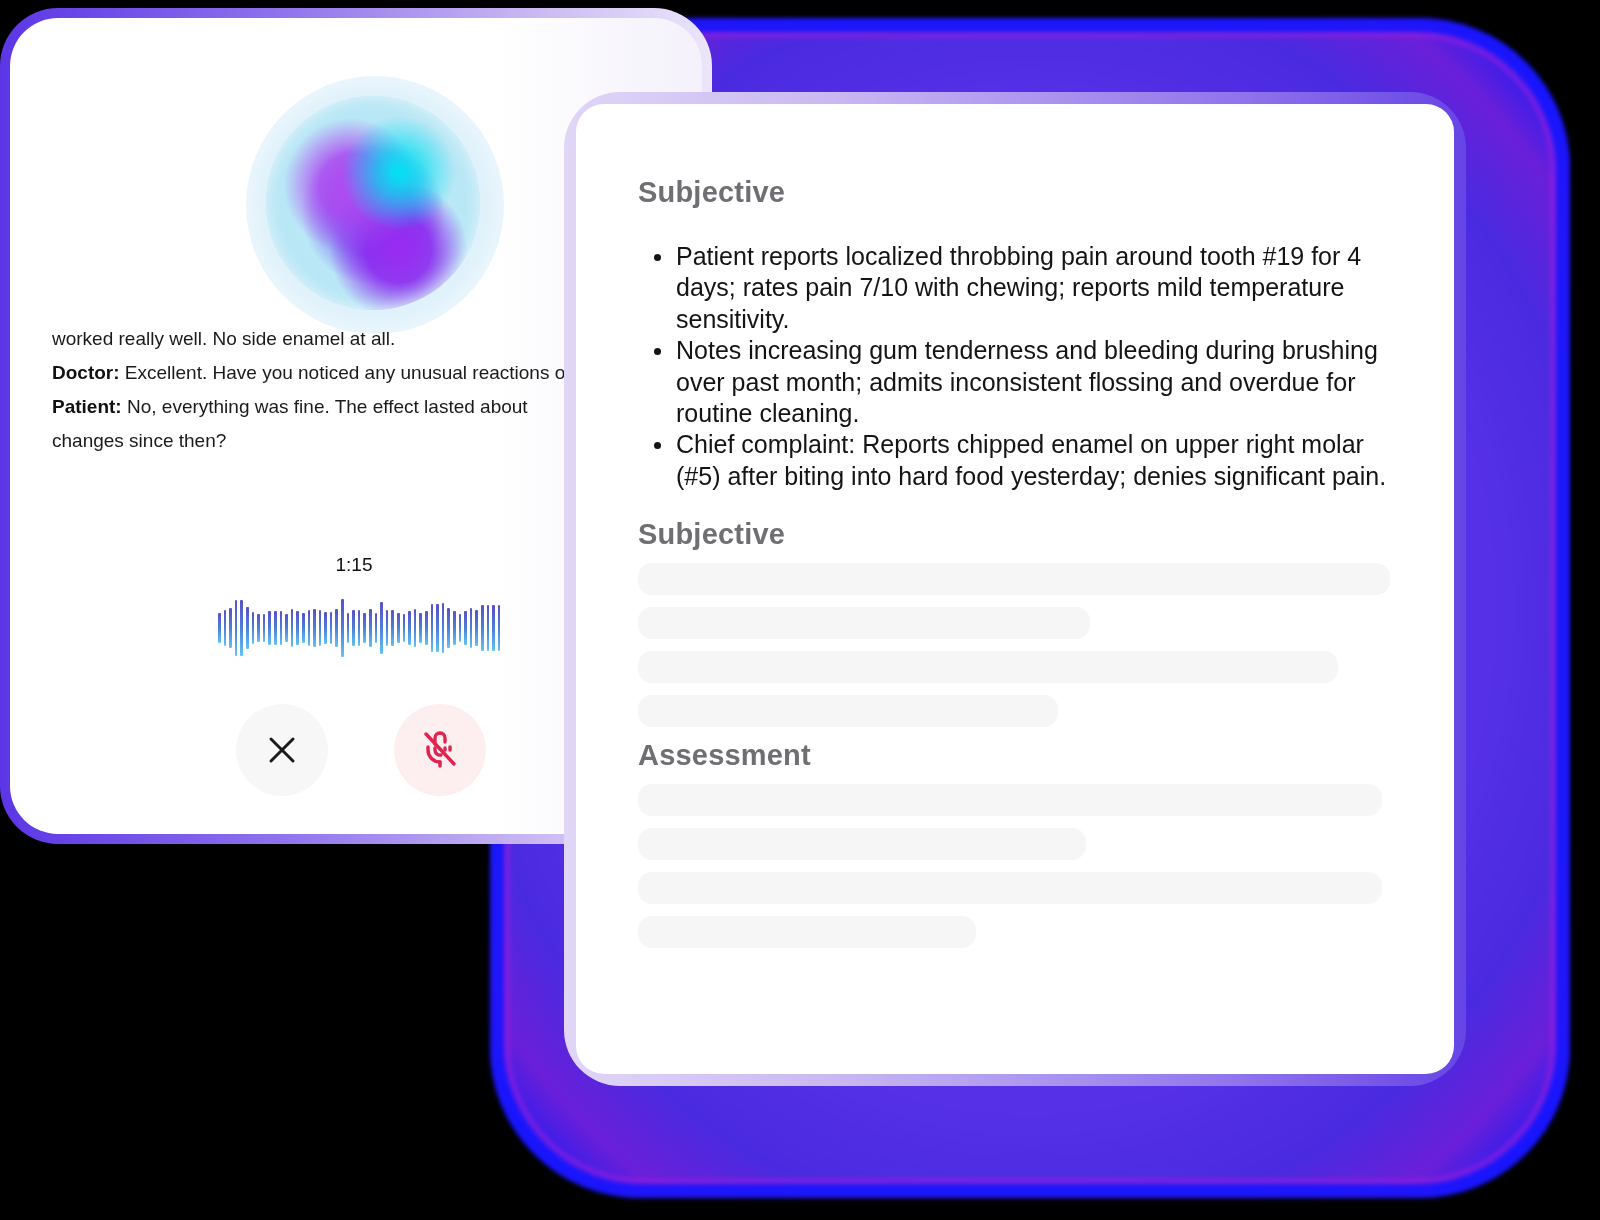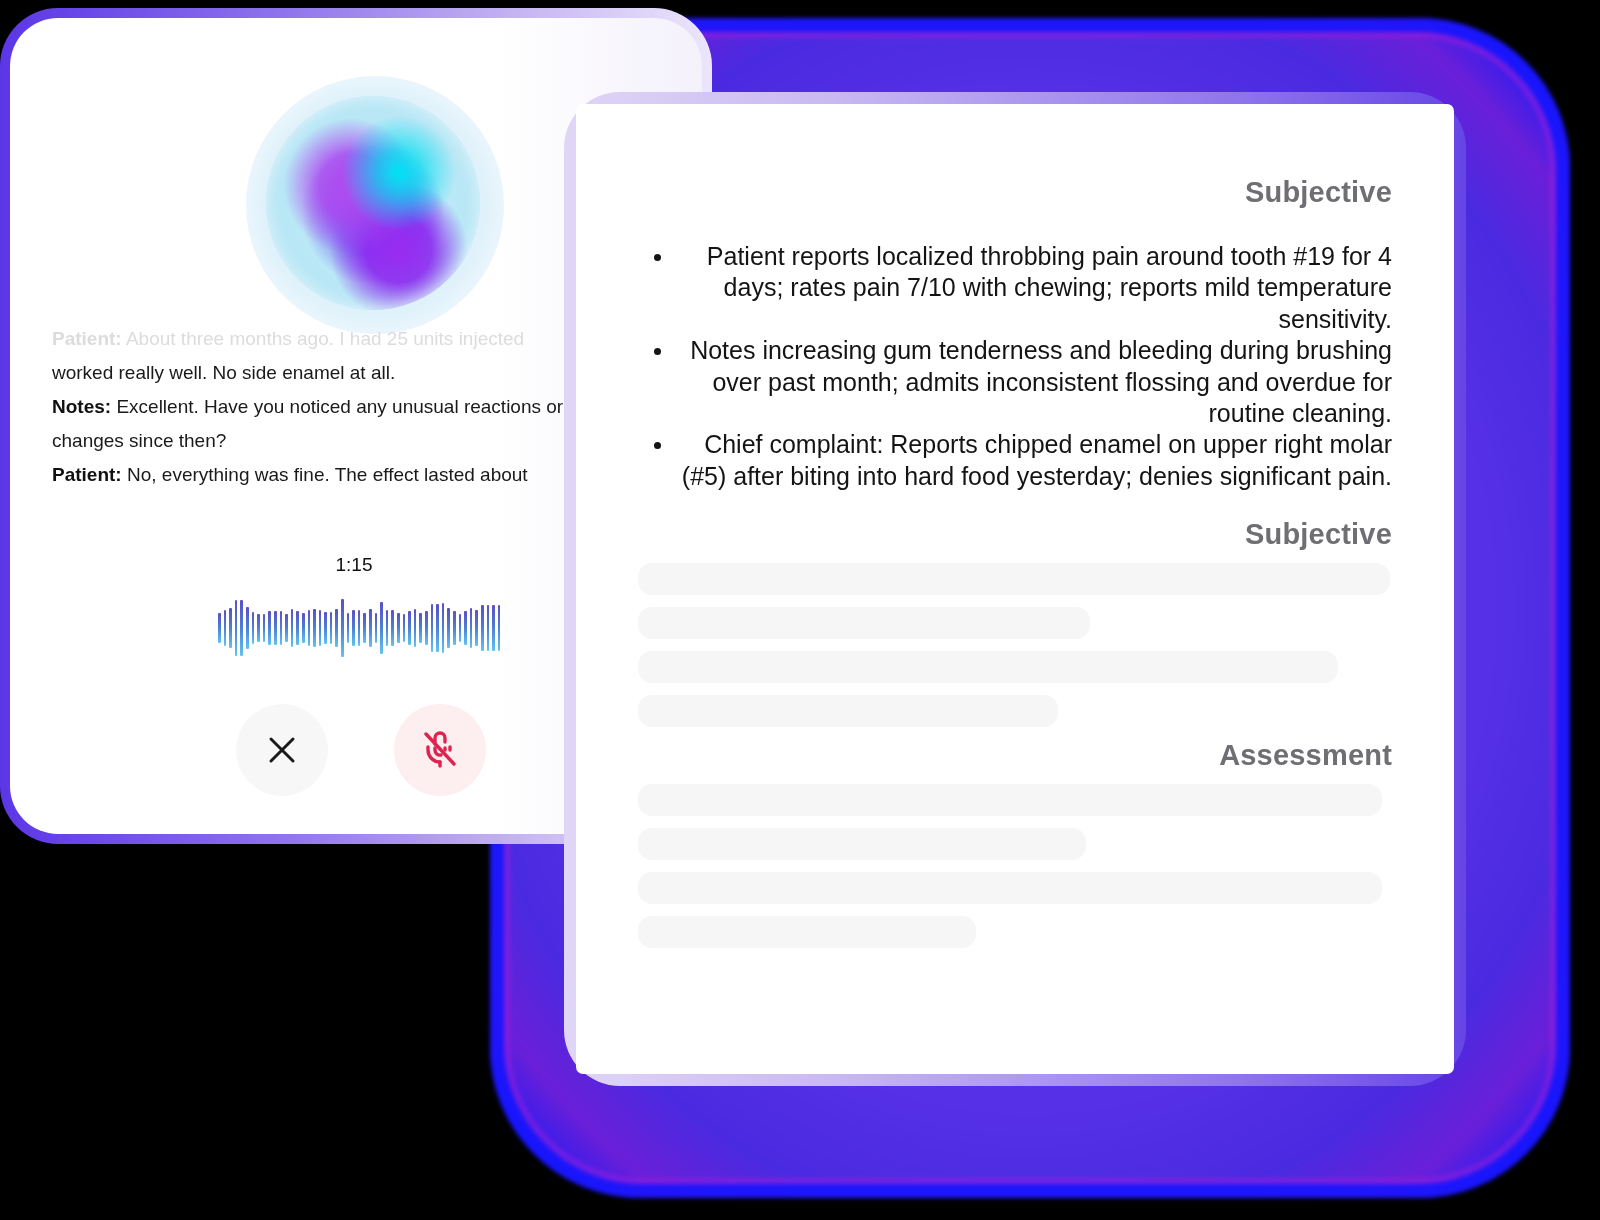--- a/index.html
+++ b/index.html
@@ -123,24 +123,23 @@
     .soap {
       position: absolute;
       left: 564px; top: 92px;
       width: 902px; height: 994px;
       border-radius: 56px;
       background: linear-gradient(90deg, #e0d6f6 0%, #c9b8f2 30%, #8f74ec 75%, #6645e6 100%);
       padding: 12px;
     }
     .soap-inner {
       width: 100%; height: 100%;
-      border-radius: 7px;
+      border-radius: 28px;
       background: #ffffff;
       padding: 72px 62px 0 62px;
-      text-align: right;
     }
     .section-title {
       font-size: 29px;
       font-weight: 700;
       color: #6e6e73;
       margin-bottom: 12px;
       letter-spacing: 0.2px;
     }
     .bullets {
       list-style: none;
@@ -179,25 +178,24 @@
 
   <div class="glow"></div>
 
   <div class="recorder">
     <div class="recorder-inner">
       <div class="orb-wrap">
         <div class="orb"></div>
       </div>
 
       <div class="transcript">
-        <p class="faded"><b>Patient:</b><span> About three months ago. I had 25 units injected</span></p>
         <p><b></b><span>worked really well. No side enamel at all.</span></p>
-        <p><b>Notes:</b><span> Excellent. Have you noticed any unusual reactions or</span></p>
+        <p><b>Doctor:</b><span> Excellent. Have you noticed any unusual reactions or</span></p>
+        <p><b>Patient:</b><span> No, everything was fine. The effect lasted about</span></p>
         <p><b></b><span>changes since then?</span></p>
-        <p><b>Patient:</b><span> No, everything was fine. The effect lasted about</span></p>
       </div>
 
       <div class="timer">1:15</div>
 
       <div class="waveform" id="waveform">
           <span style="height: 30px;"></span>
           <span style="height: 36px;"></span>
           <span style="height: 40px;"></span>
           <span style="height: 56px;"></span>
           <span style="height: 56px;"></span>

